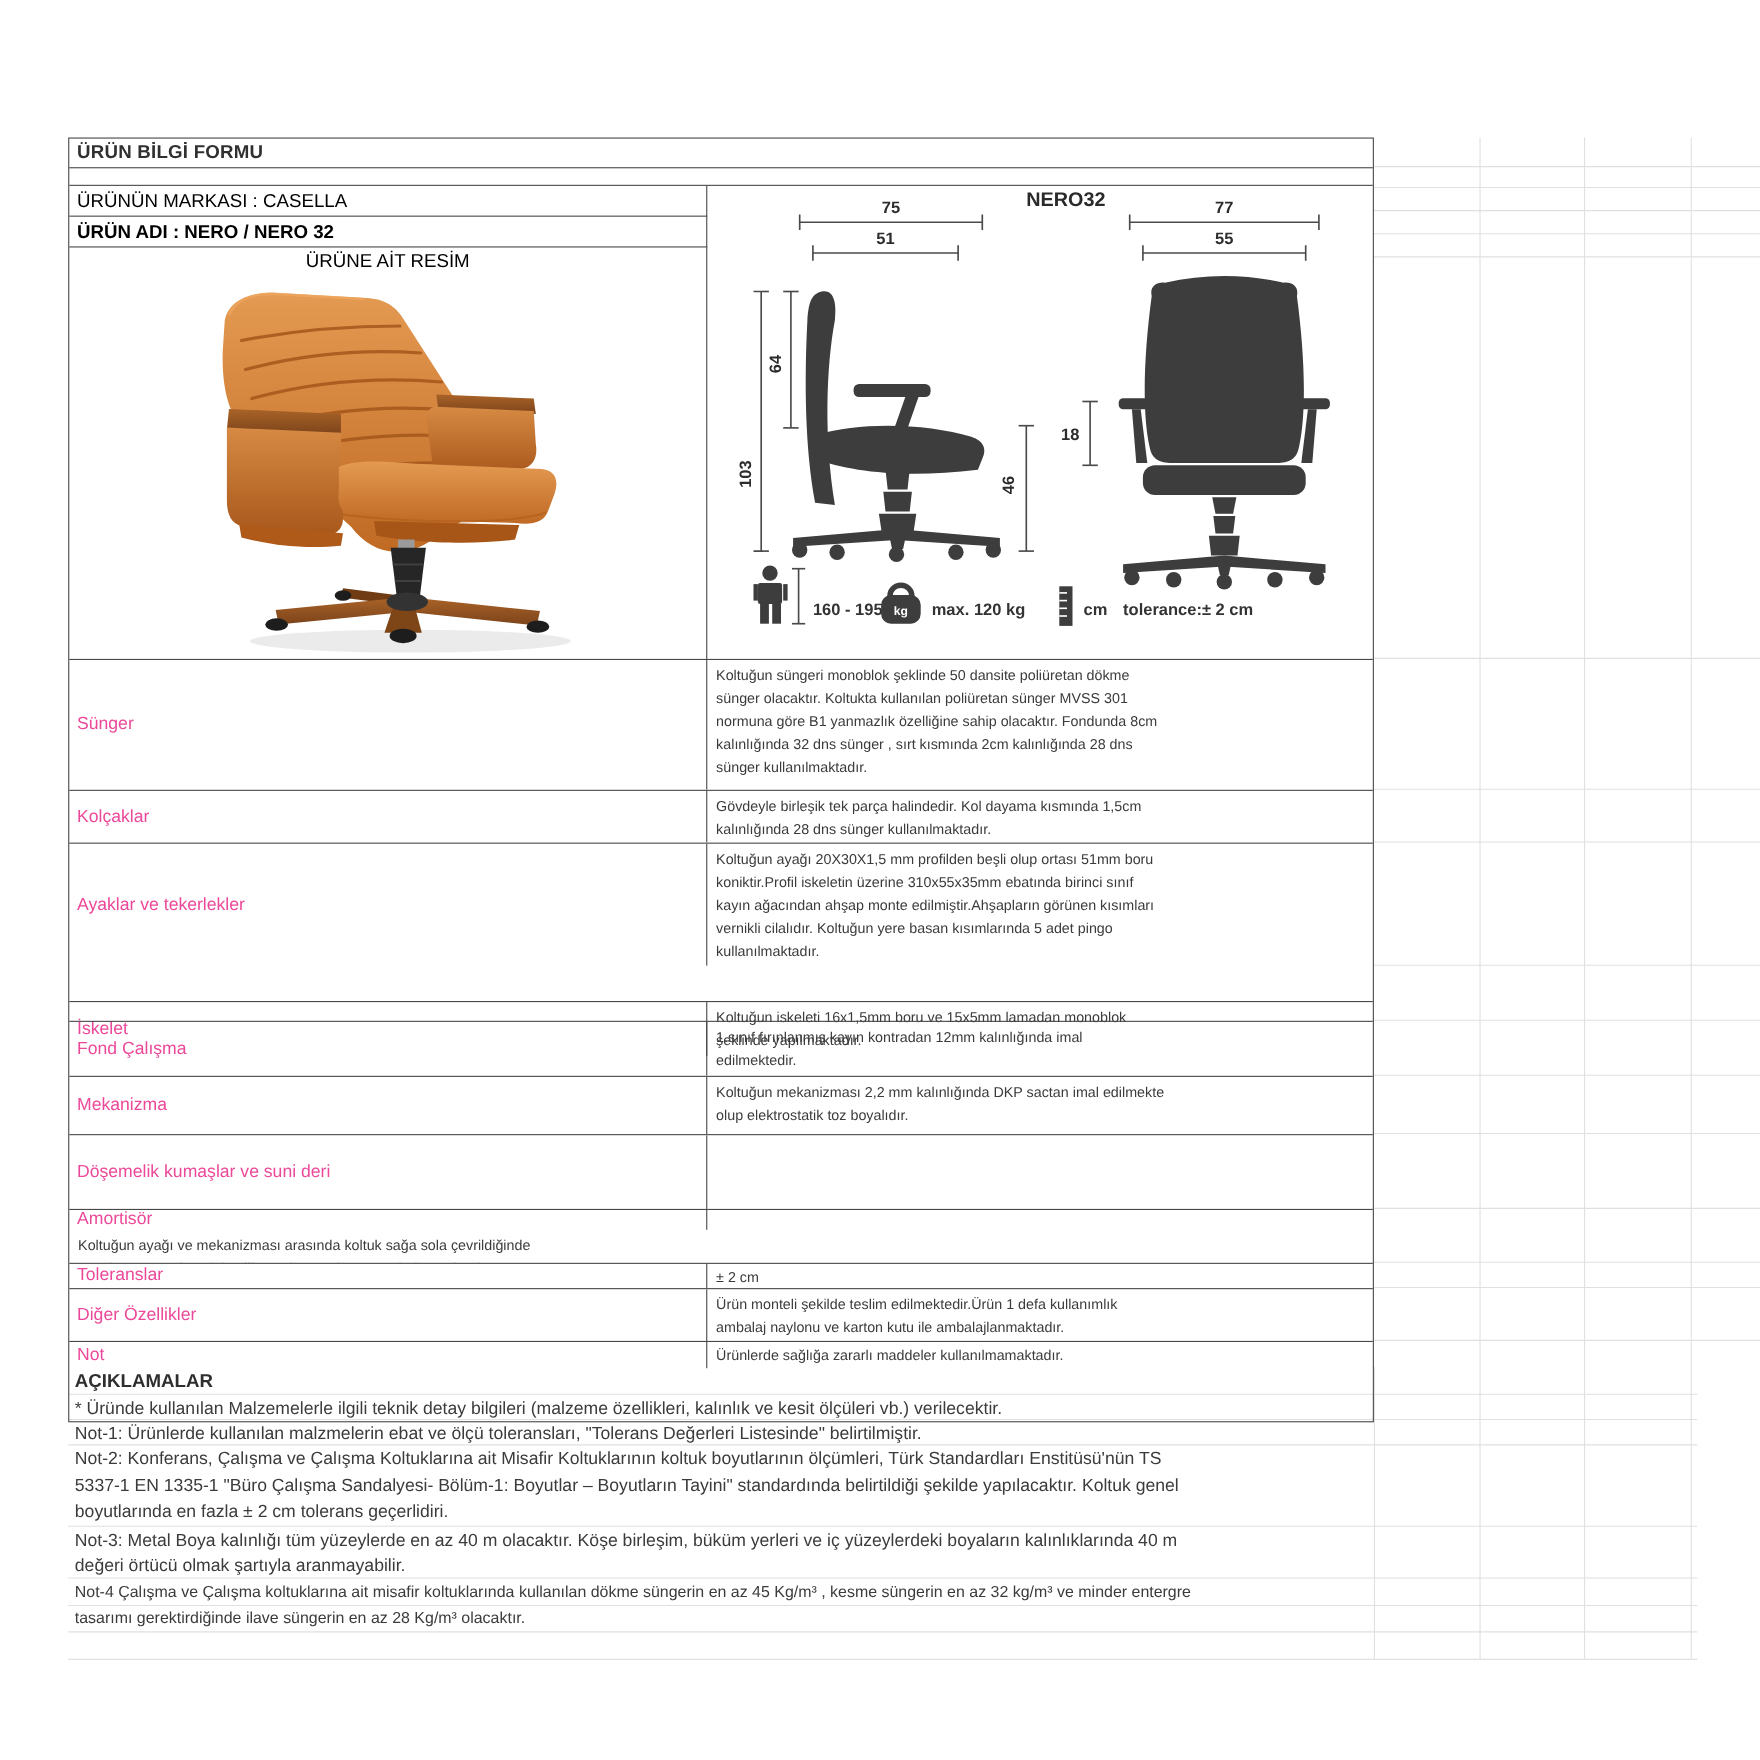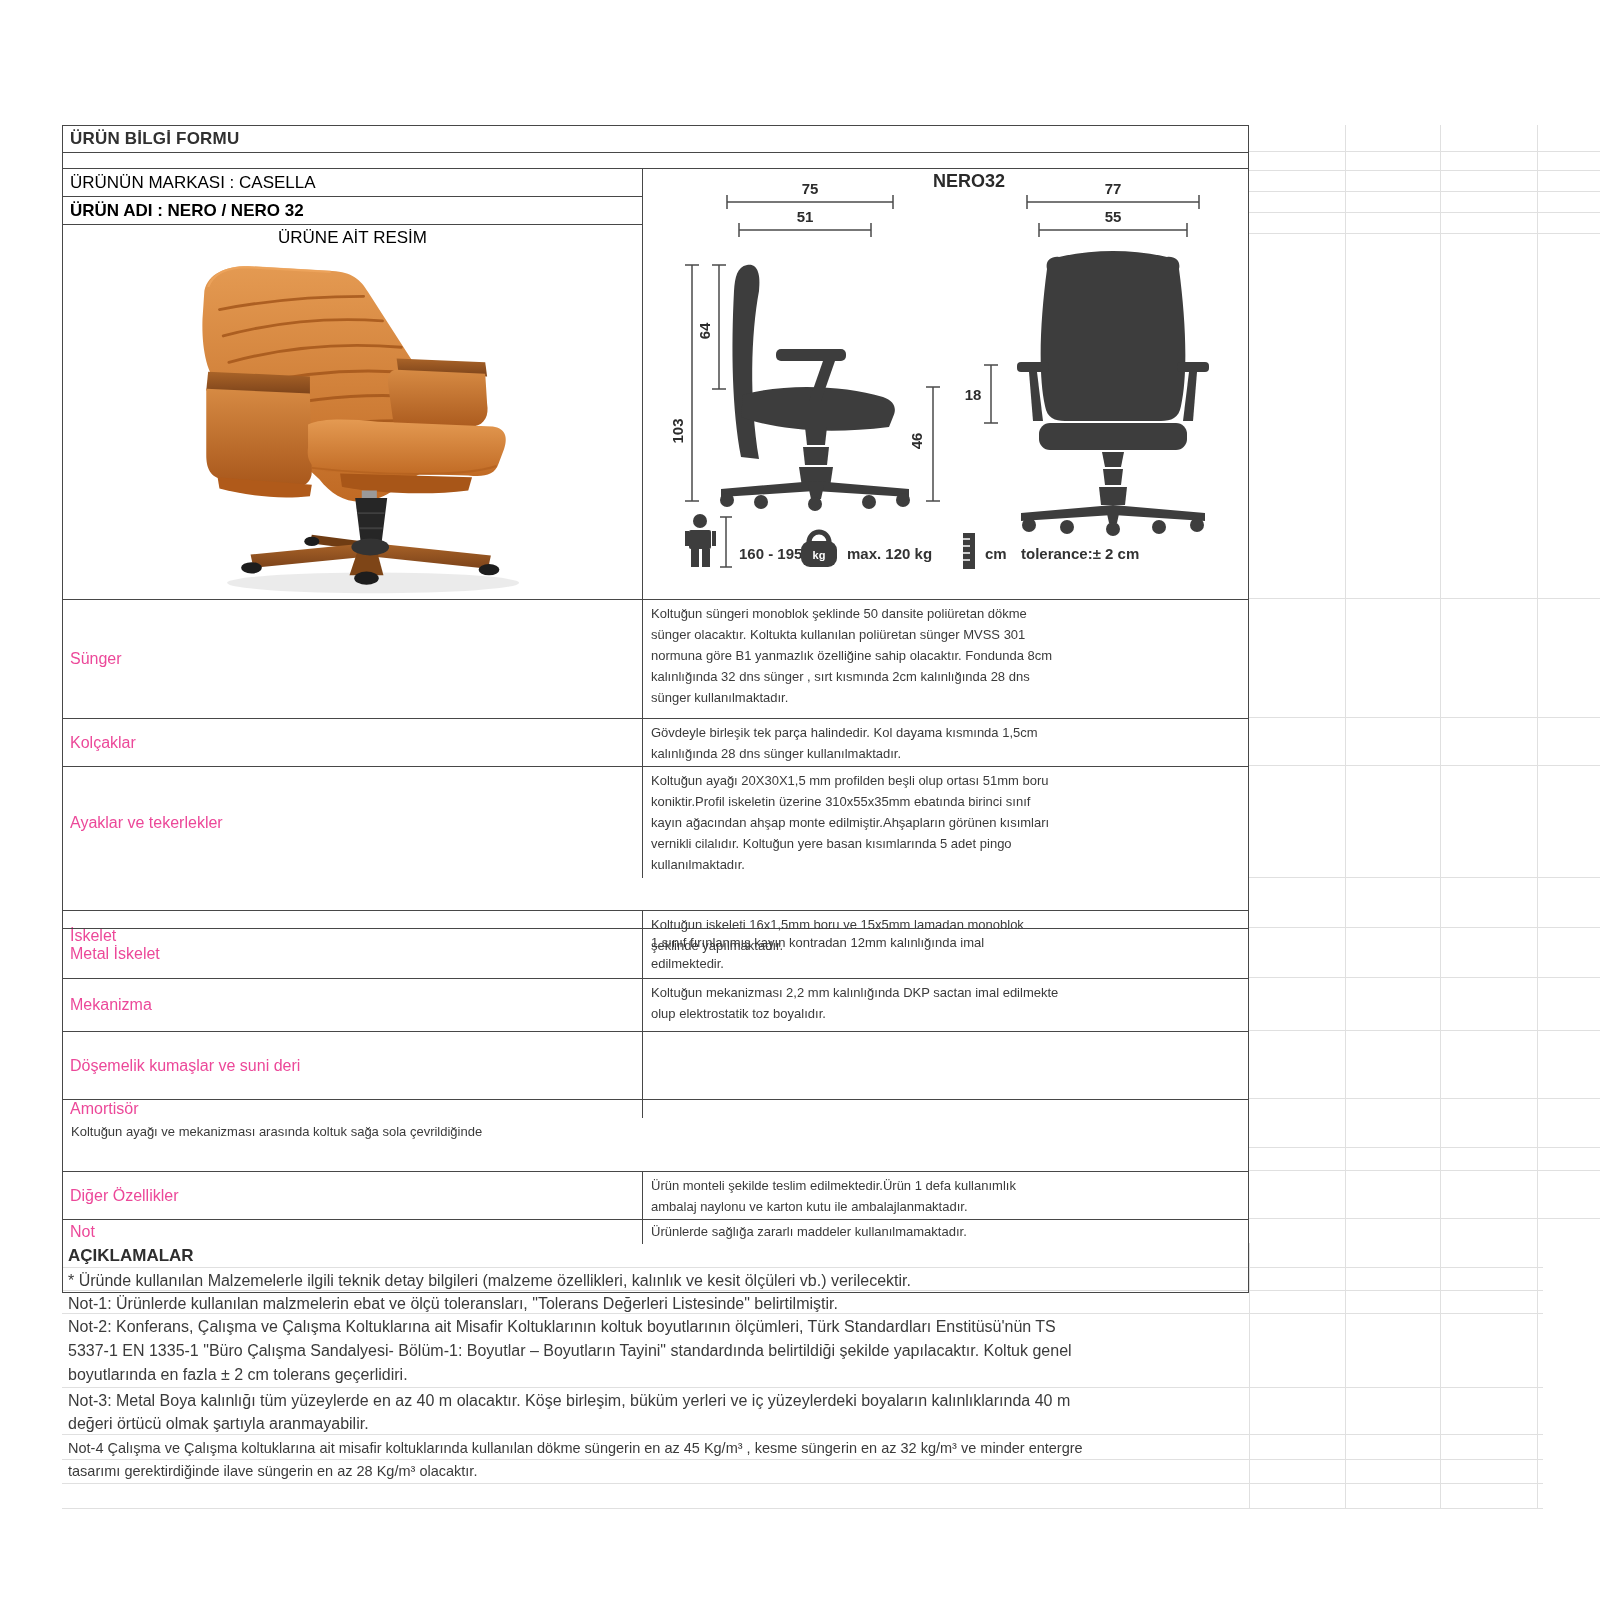--- a/index.html
+++ b/index.html
@@ -275,36 +275,40 @@
 kayın ağacından ahşap monte edilmiştir.Ahşapların görünen kısımları
 vernikli cilalıdır. Koltuğun yere basan kısımlarında 5 adet pingo
 kullanılmaktadır.</div>
   </div>
   <div class="abs spec-row r3">
     <div class="spec-label">İskelet</div>
     <div class="spec-desc">Koltuğun iskeleti 16x1,5mm boru ve 15x5mm lamadan monoblok
 şeklinde yapılmaktadır.</div>
   </div>
   <div class="abs spec-row r4">
-    <div class="spec-label">Metal İskelet</div>
+    <div class="spec-label">Fond Çalışma</div>
     <div class="spec-desc">1.sınıf fırınlanmış kayın kontradan 12mm kalınlığında imal
 edilmektedir.</div>
   </div>
   <div class="abs spec-row r5">
     <div class="spec-label">Mekanizma</div>
     <div class="spec-desc">Koltuğun mekanizması 2,2 mm kalınlığında DKP sactan imal edilmekte
 olup elektrostatik toz boyalıdır.</div>
   </div>
   <div class="abs spec-row r6">
     <div class="spec-label">Döşemelik kumaşlar ve suni deri</div>
   </div>
   <div class="abs spec-row r7">
     <div class="spec-label">Amortisör</div>
     <div class="spec-desc">Koltuğun ayağı ve mekanizması arasında koltuk sağa sola çevrildiğinde
 aynı konuma gelmesini sağlayan konum koruyucu bulunmaktadır.</div>
+  </div>
+  <div class="abs spec-row r8">
+    <div class="spec-label">Toleranslar</div>
+    <div class="spec-desc tight">± 2 cm</div>
   </div>
   <div class="abs spec-row r9">
     <div class="spec-label">Diğer Özellikler</div>
     <div class="spec-desc">Ürün monteli şekilde teslim edilmektedir.Ürün 1 defa kullanımlık
 ambalaj naylonu ve karton kutu ile ambalajlanmaktadır.</div>
   </div>
   <div class="abs spec-row r10">
     <div class="spec-label">Not</div>
     <div class="spec-desc tight">Ürünlerde sağlığa zararlı maddeler kullanılmamaktadır.</div>
   </div>

